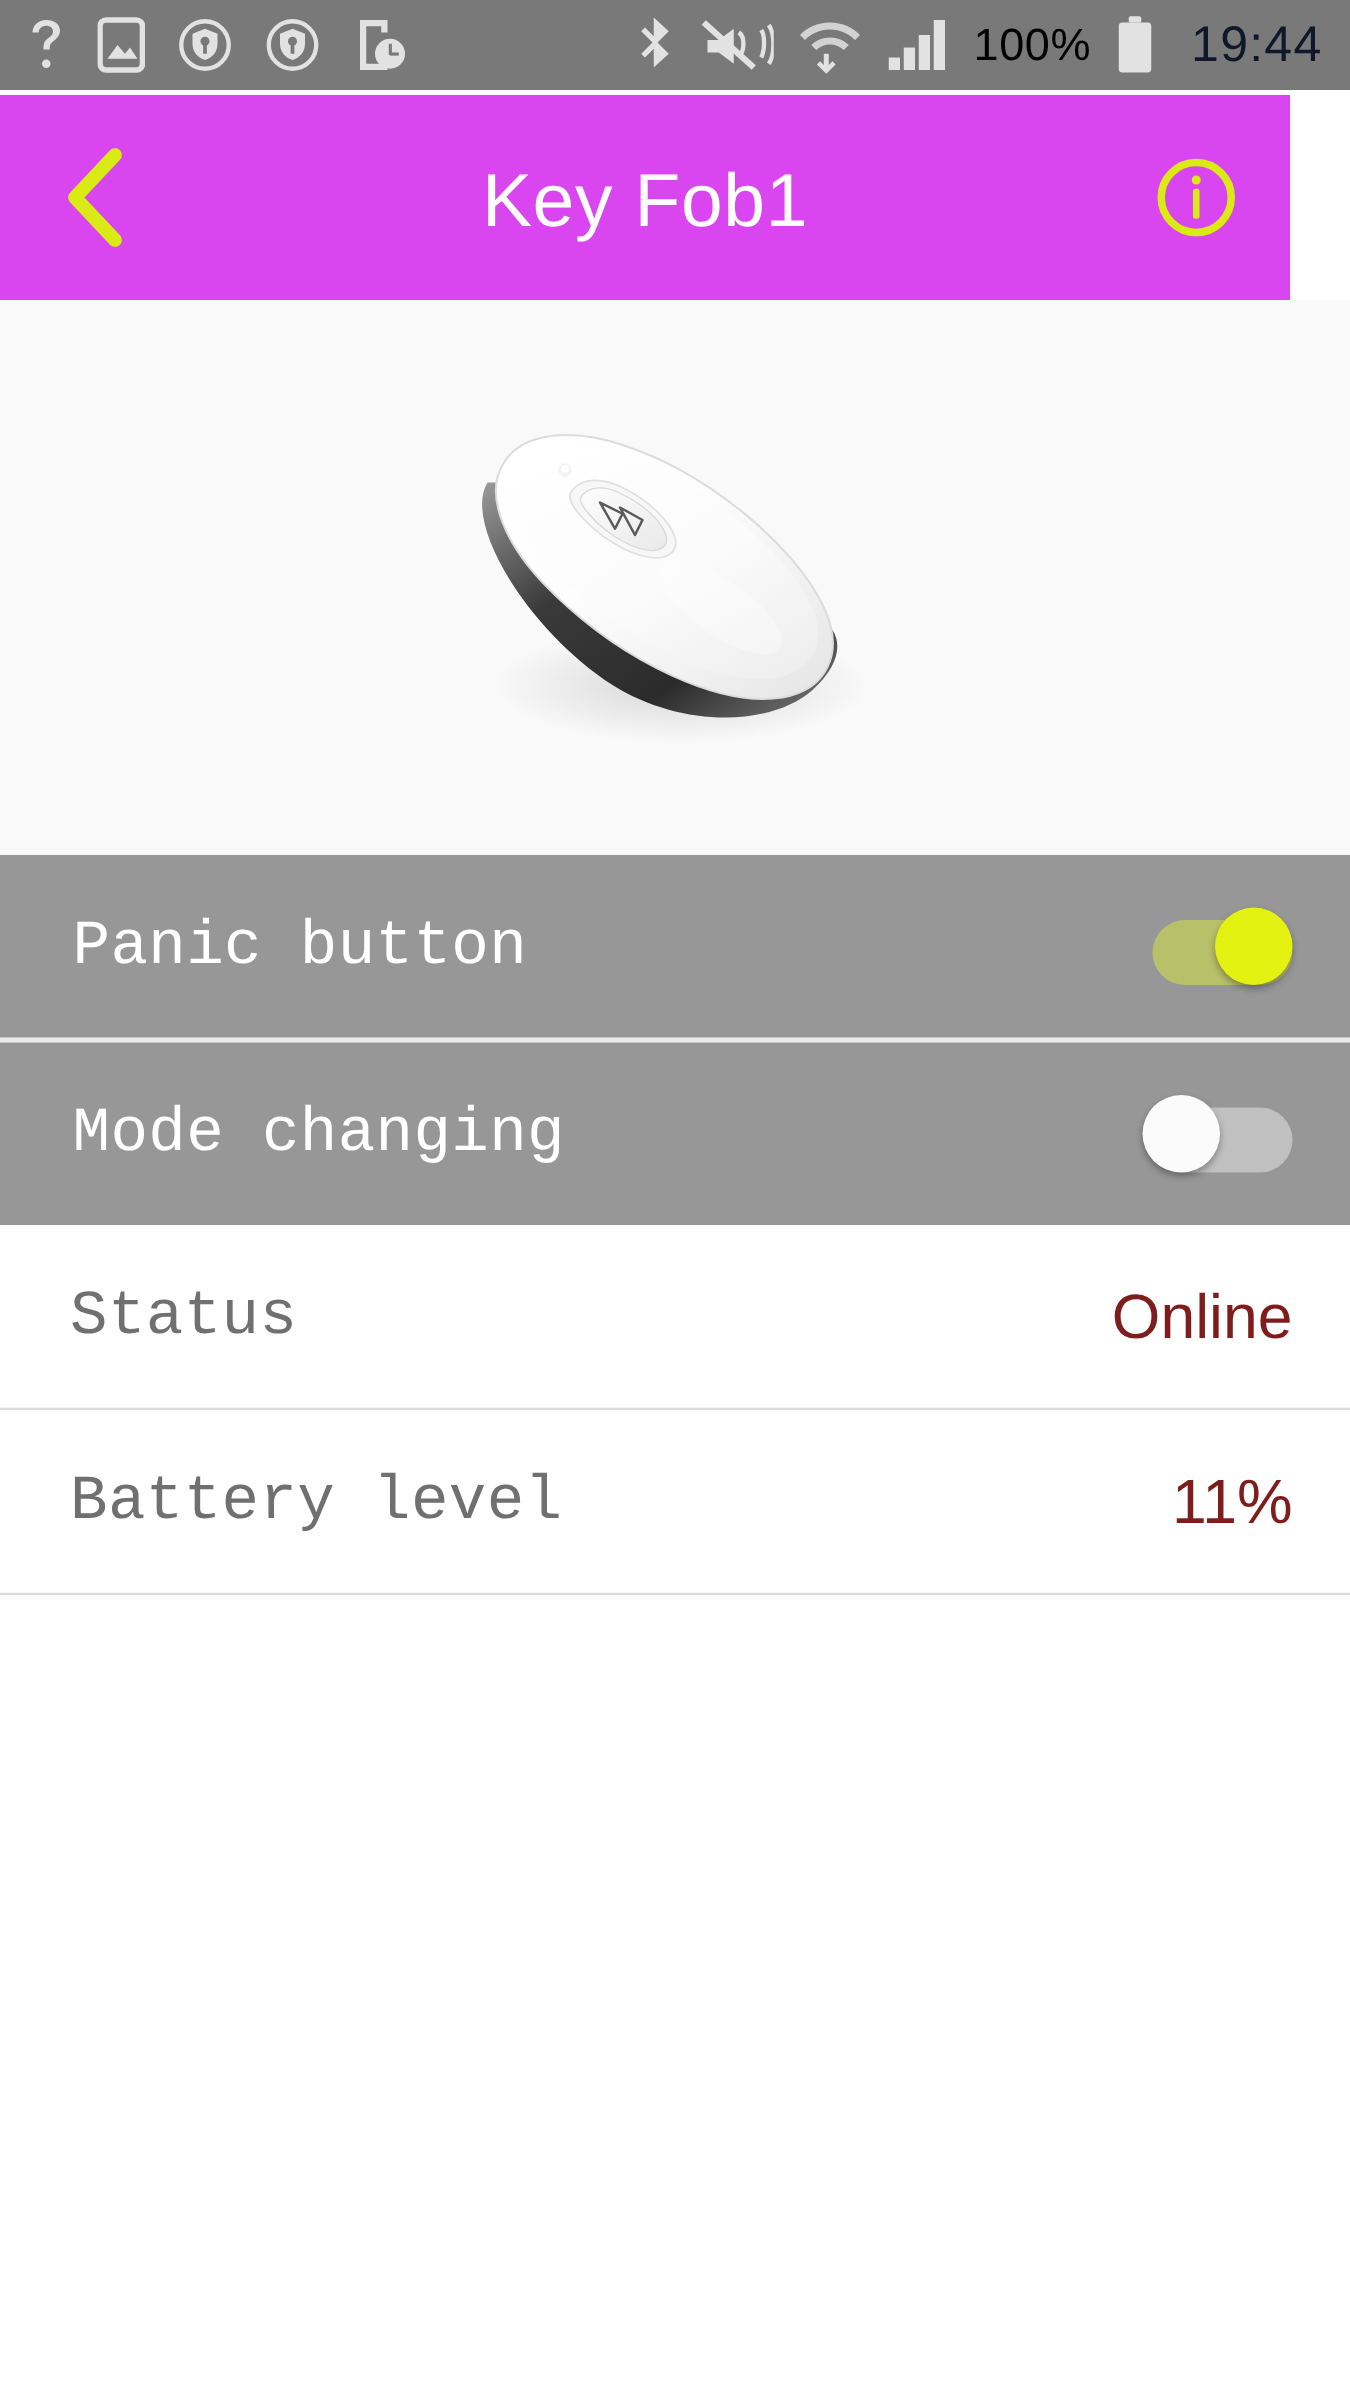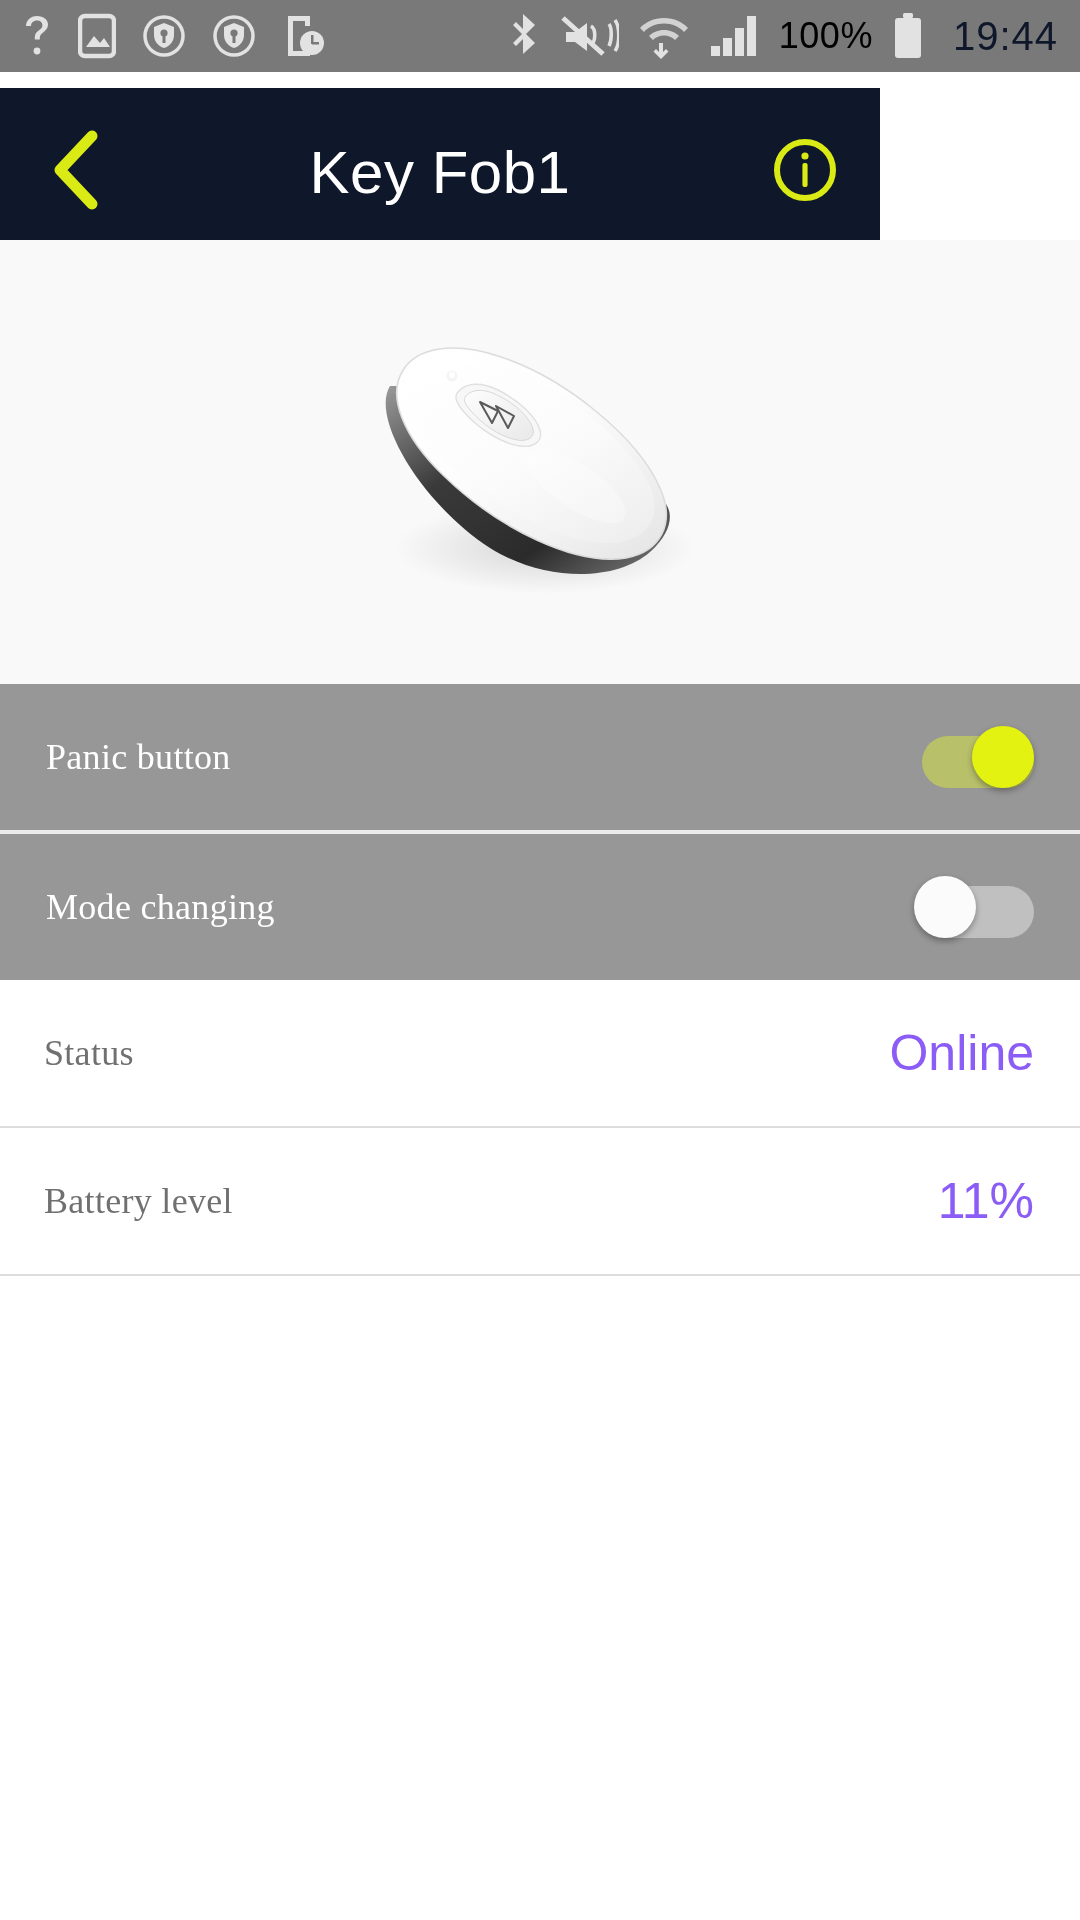--- a/index.html
+++ b/index.html
@@ -25,22 +25,22 @@
     color:#000000; font-size:36px; letter-spacing:0.5px;
     font-family:"Liberation Sans", sans-serif;
   }
   .sb-clock {
     color:#0f172a; font-size:40px; letter-spacing:1px; margin-left:10px;
     font-family:"Liberation Sans", sans-serif;
   }
 
   
   .appbar {
-    position:absolute; top:88px; left:0; width:880px; height:168px;
-    background:#0f172a;
+    position:absolute; top:76px; left:0; width:1032px; height:168px;
+    background:#d946ef;
     display:flex; align-items:center;
   }
   .back-btn {
     width:150px; height:168px;
     display:flex; align-items:center; justify-content:center;
     cursor:pointer;
   }
   .appbar-title {
     flex:1; text-align:center;
     color:#ffffff; font-size:60px; font-weight:400;
@@ -70,27 +70,28 @@
   }
   .row.toggle-row { background:#979797; }
   .row.value-row { background:#ffffff;padding-left:44px; }
   .row-sep-dark {
     width:1080px; height:4px; background:#ececec;
   }
   .row-sep-light {
     width:1080px; height:2px; background:#dcdcdc;
   }
   .row-label {
-    font-size:36px; letter-spacing:0.3px;
-    font-family:Liberation Serif, serif;
+    font-size:50px; letter-spacing:0.3px;
+    font-family:Liberation Mono, monospace;
+    margin-left:12px;
   }
   .toggle-row .row-label { color:#ffffff; font-weight:400; }
   .value-row .row-label { color:#707070; font-weight:400; }
   .row-value {
-    margin-left:auto; font-size:50px; color:#8b5cf6;
+    margin-left:auto; font-size:50px; color:#7f1d1d;
     font-family:"Liberation Sans", sans-serif;
   }
 
   
   .switch {
     margin-left:auto; position:relative;
     width:120px; height:62px; cursor:pointer;
   }
   .switch .track {
     position:absolute; top:10px; left:8px;

